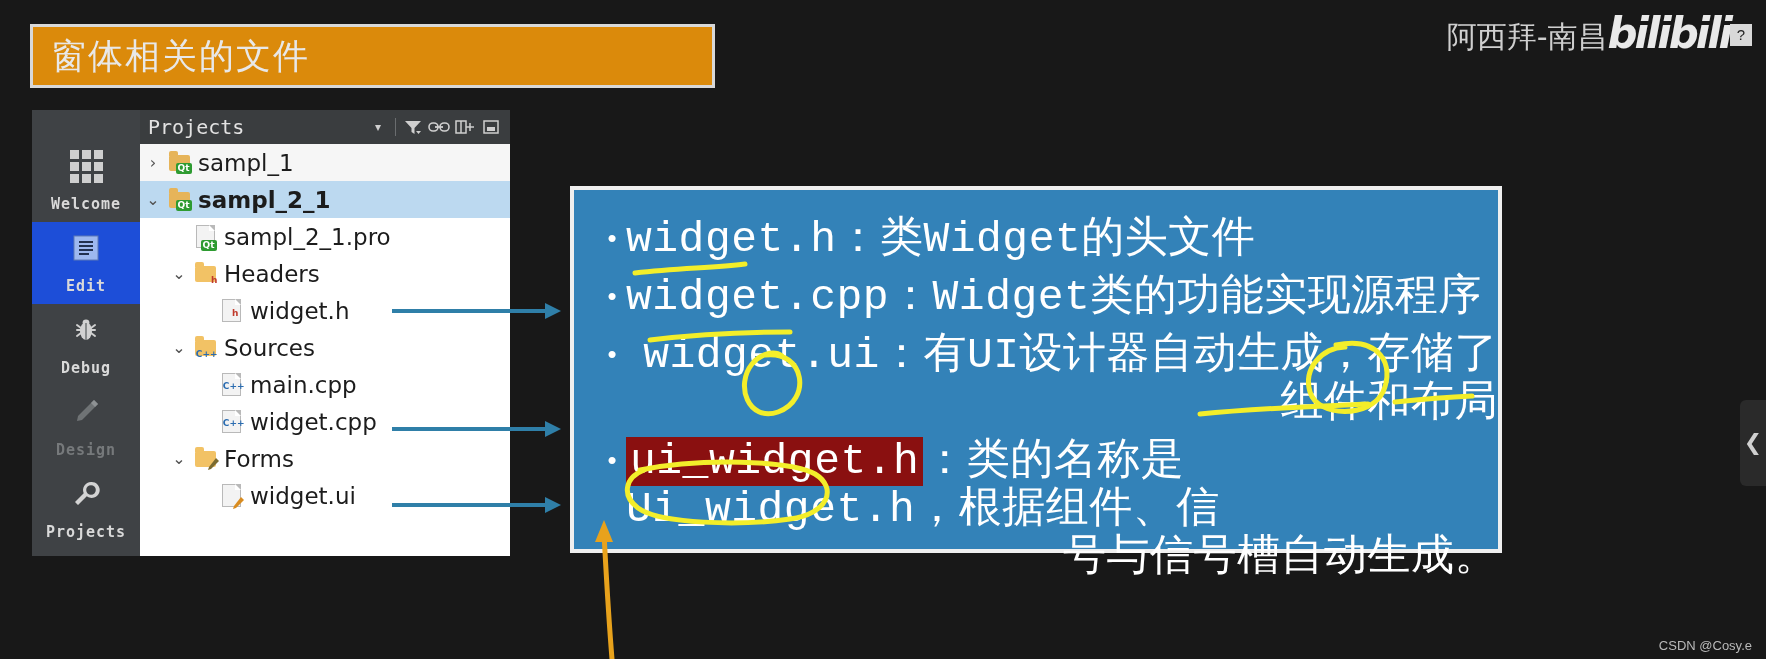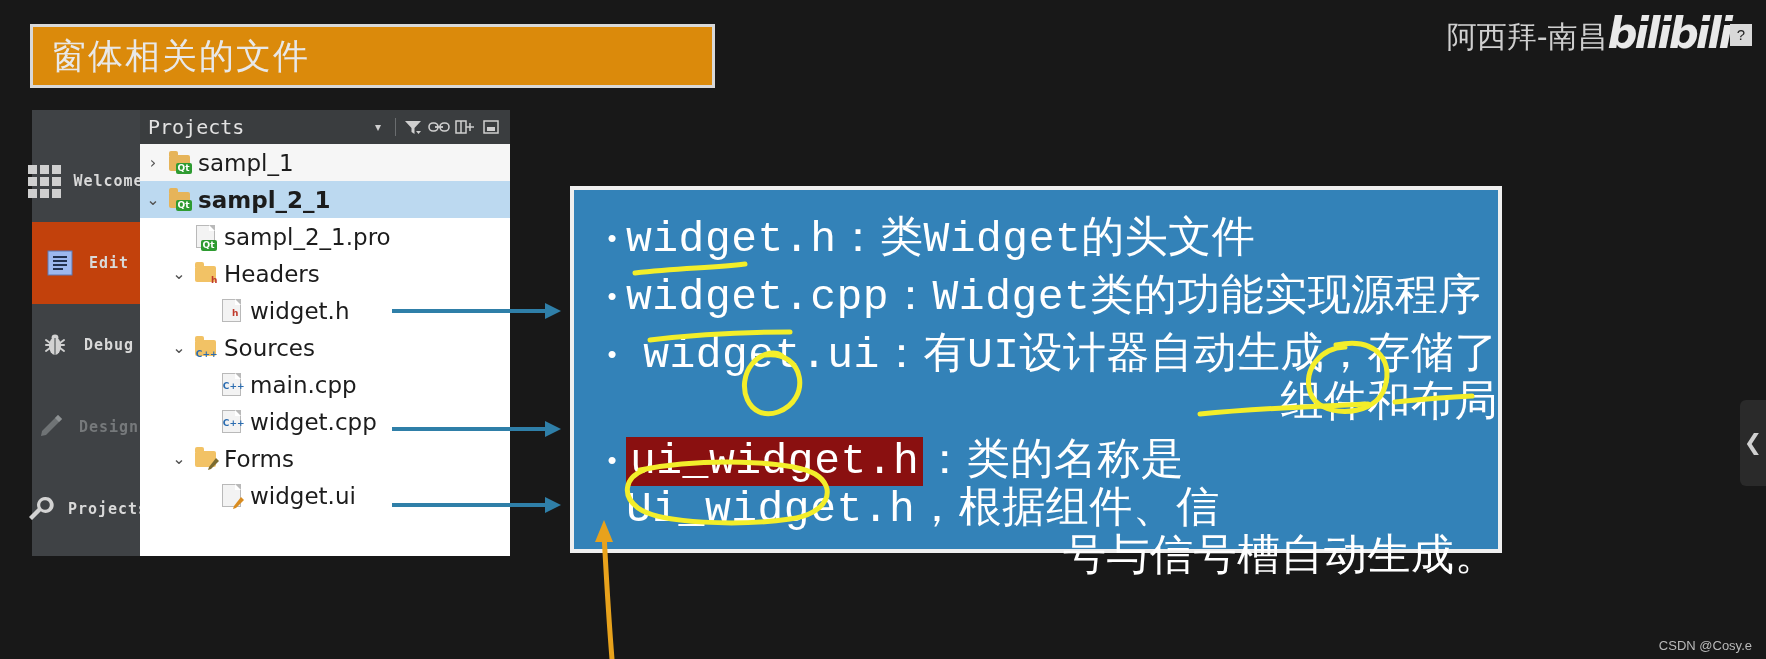--- a/index.html
+++ b/index.html
@@ -39,23 +39,23 @@
   
   #qt-window{
     position:absolute;left:32px;top:110px;width:478px;height:446px;
     background:#3a3d3f;display:flex;
   }
   #mode-bar{
     width:108px;background:#3f4245;display:flex;flex-direction:column;
     padding-top:30px;box-sizing:border-box;
   }
   .mode-item{
-    height:82px;display:flex;flex-direction:row;align-items:center;justify-content:center;gap:12px;
-  }
-  .mode-item.active{background:#c2410c;}
+    height:82px;display:flex;flex-direction:column;align-items:center;justify-content:center;gap:12px;
+  }
+  .mode-item.active{background:#1d4ed8;}
   .mode-label{
     font-family:"DejaVu Sans Mono","Liberation Mono",monospace;
     font-size:15px;font-weight:bold;color:#d9d9d9;letter-spacing:1px;
   }
   .mode-item.dim .mode-label{color:#76797b;}
   .mode-icon{width:34px;height:34px;display:flex;align-items:center;justify-content:center;}
 
   .grid9{display:grid;grid-template-columns:repeat(3,9px);grid-template-rows:repeat(3,9px);gap:3px;}
   .grid9 i{background:#cfcfcf;display:block;}
 

